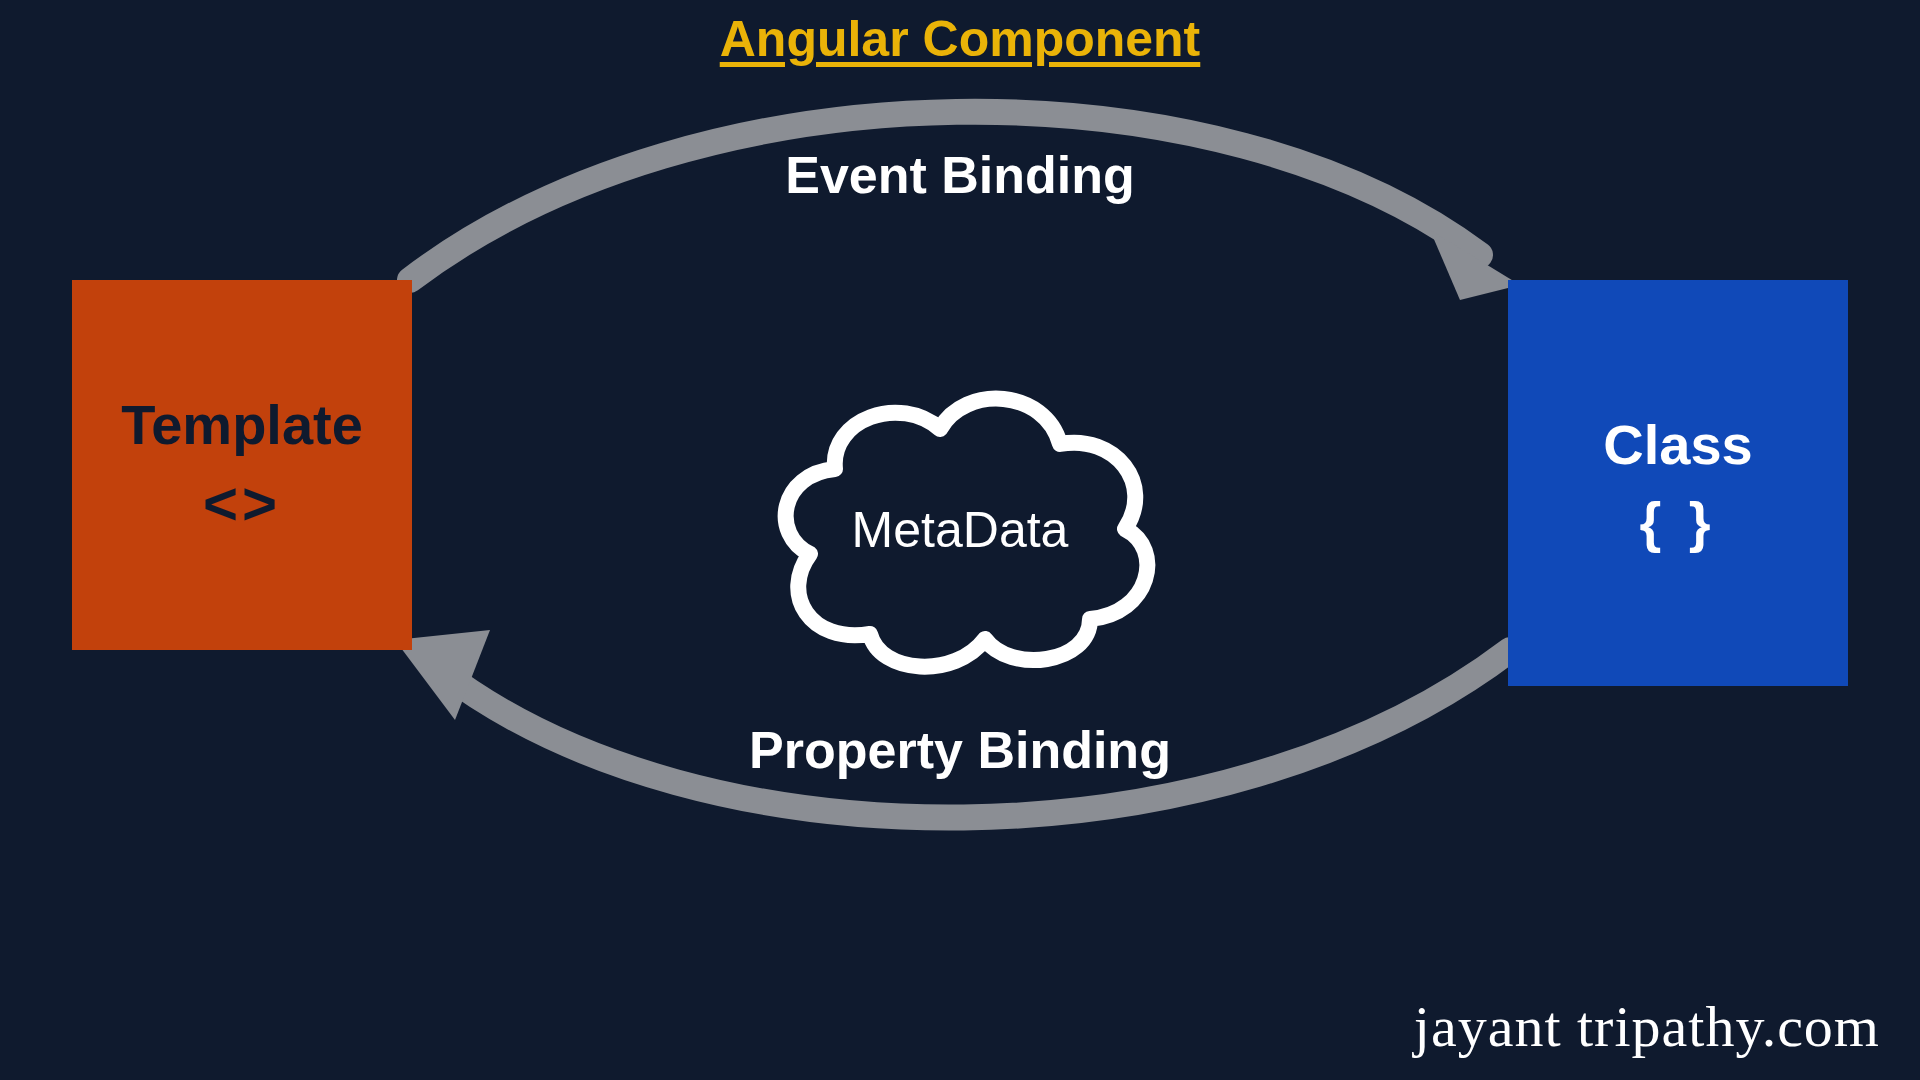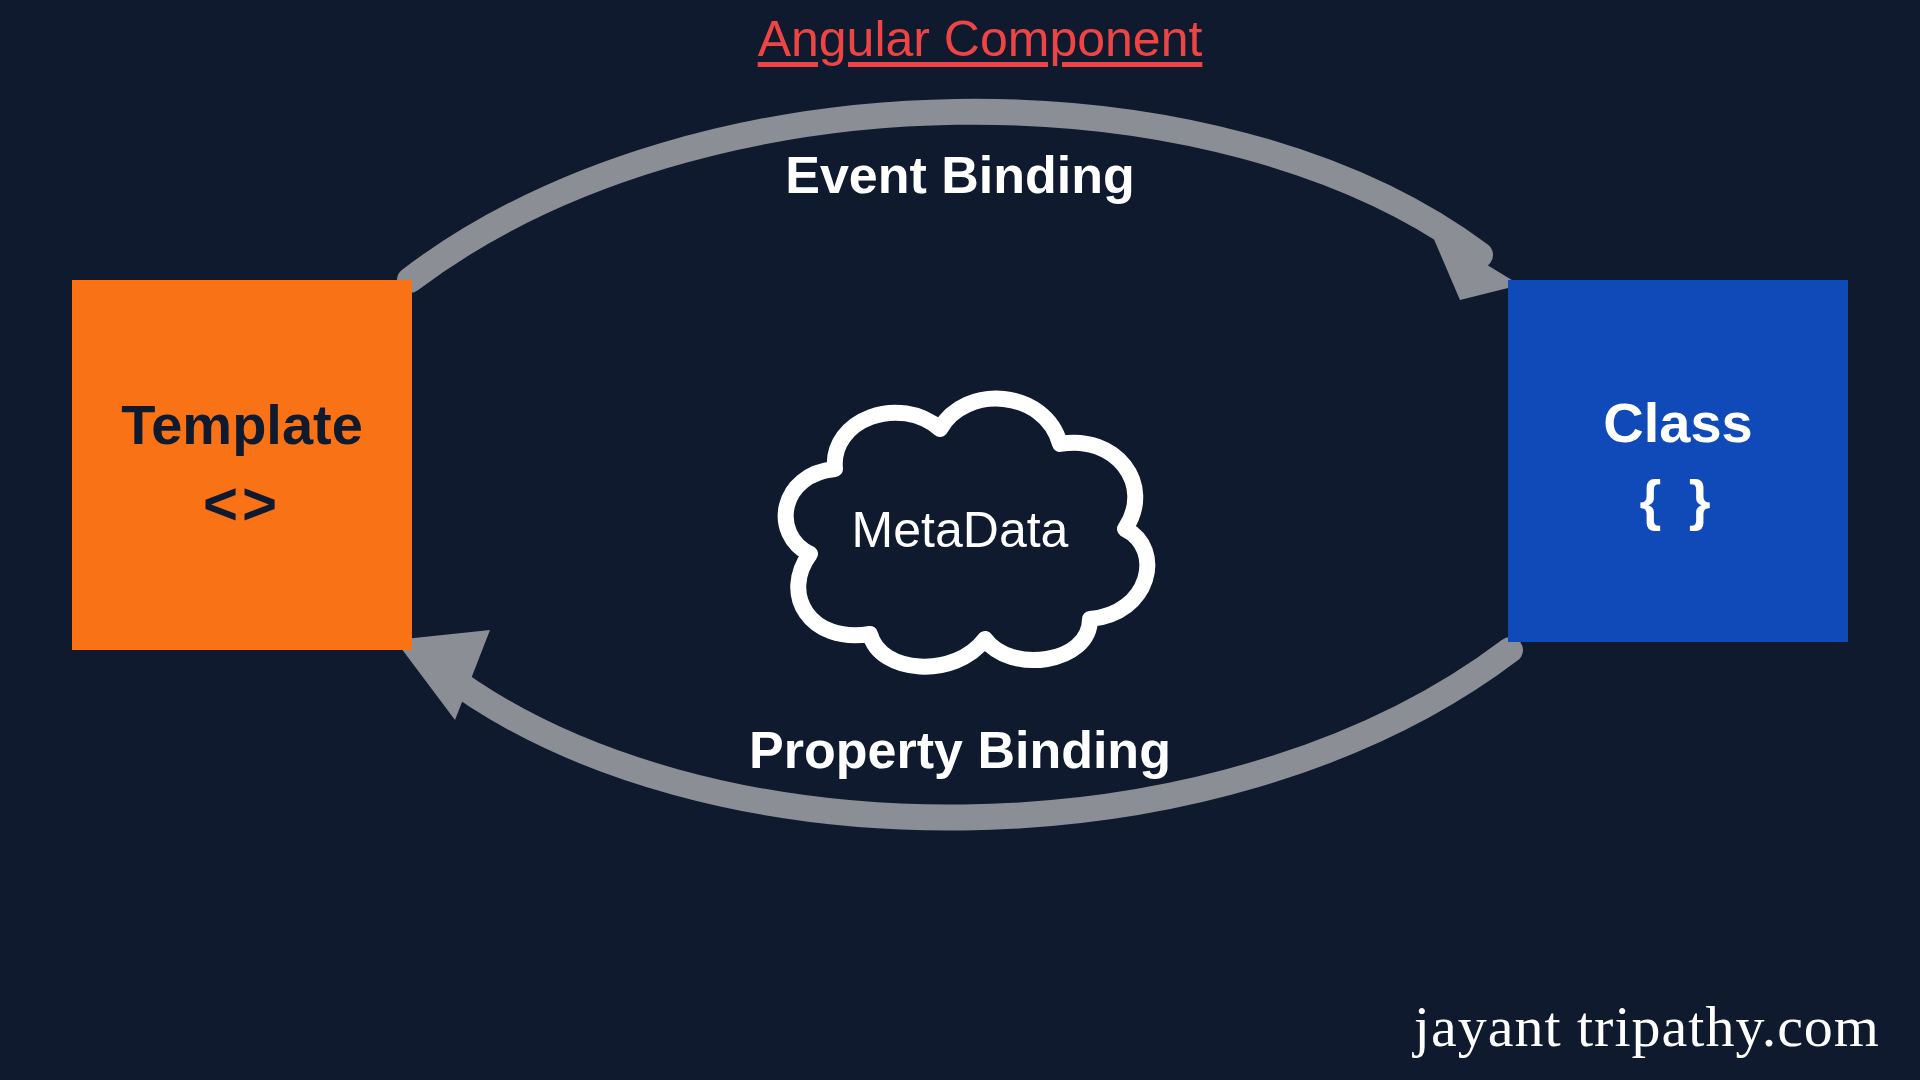--- a/index.html
+++ b/index.html
@@ -14,50 +14,49 @@
     width: 1920px;
     height: 1080px;
     transform-origin: top left;
     background: #0f1a2e;
   }
   .title {
     position: absolute;
     top: 10px;
     left: 50%;
     transform: translateX(-50%);
-    color: #ef4444;
+    color: #eab308;
     font-size: 50px;
-    font-weight: 400;
+    font-weight: 700;
     text-decoration: underline;
     text-underline-offset: 6px;
-    margin-left: 20px;
   }
   .box {
     position: absolute;
     display: flex;
     flex-direction: column;
     align-items: center;
     justify-content: center;
     gap: 12px;
   }
   .template-box {
     left: 72px;
     top: 280px;
     width: 340px;
     height: 370px;
-    background: #f97316;
+    background: #c2410c;
     color: #0f1a2e;
   }
   .template-box .box-label { font-size: 56px; font-weight: 600; }
   .template-box .box-symbol { font-size: 60px; font-weight: 700; letter-spacing: 4px; }
   .class-box {
     right: 72px;
     top: 280px;
     width: 340px;
-    height: 362px;
+    height: 406px;
     background: #1049b8;
     color: #ffffff;
   }
   .class-box .box-label { font-size: 56px; font-weight: 600; }
   .class-box .box-symbol { font-size: 56px; font-weight: 600; letter-spacing: 6px; }
   .cloud-wrap {
     position: absolute;
     left: 50%; top: 50%;
     transform: translate(-50%, -55%);
     text-align: center;

